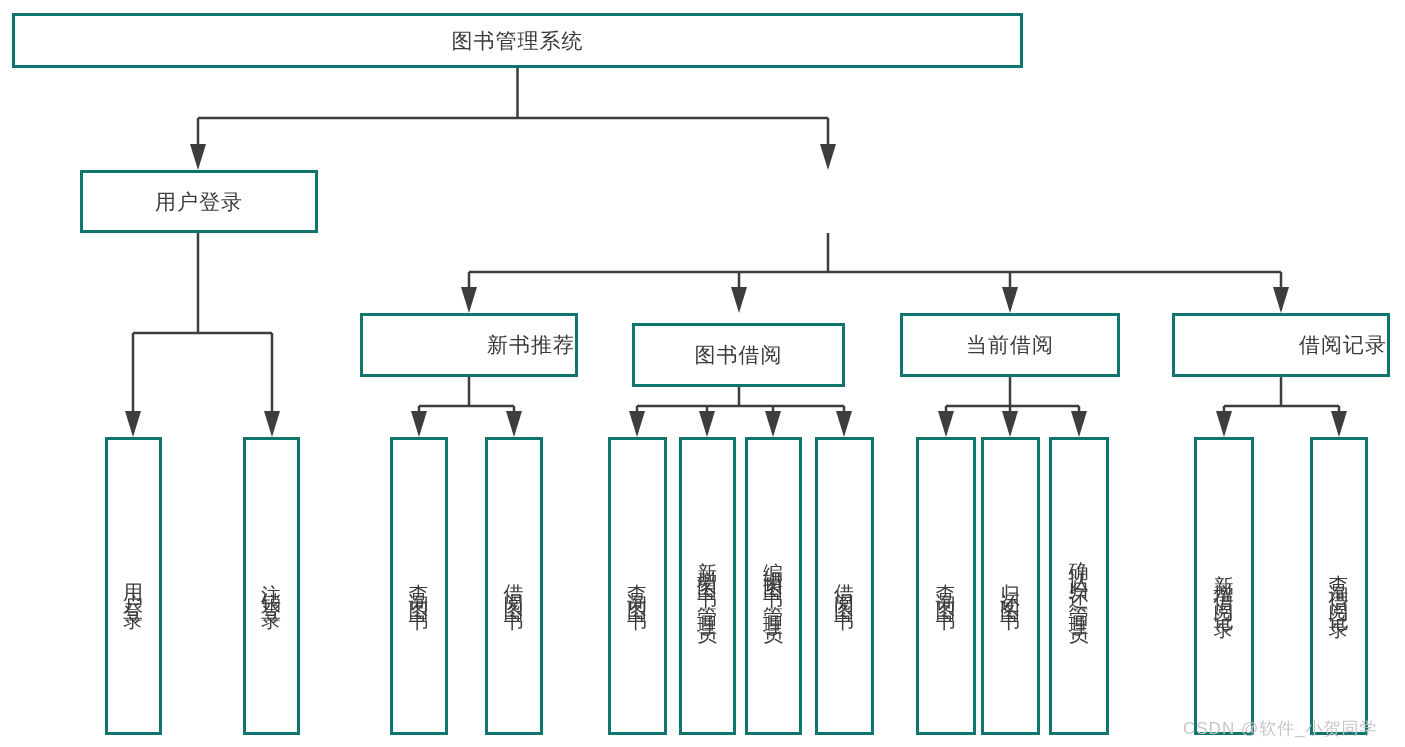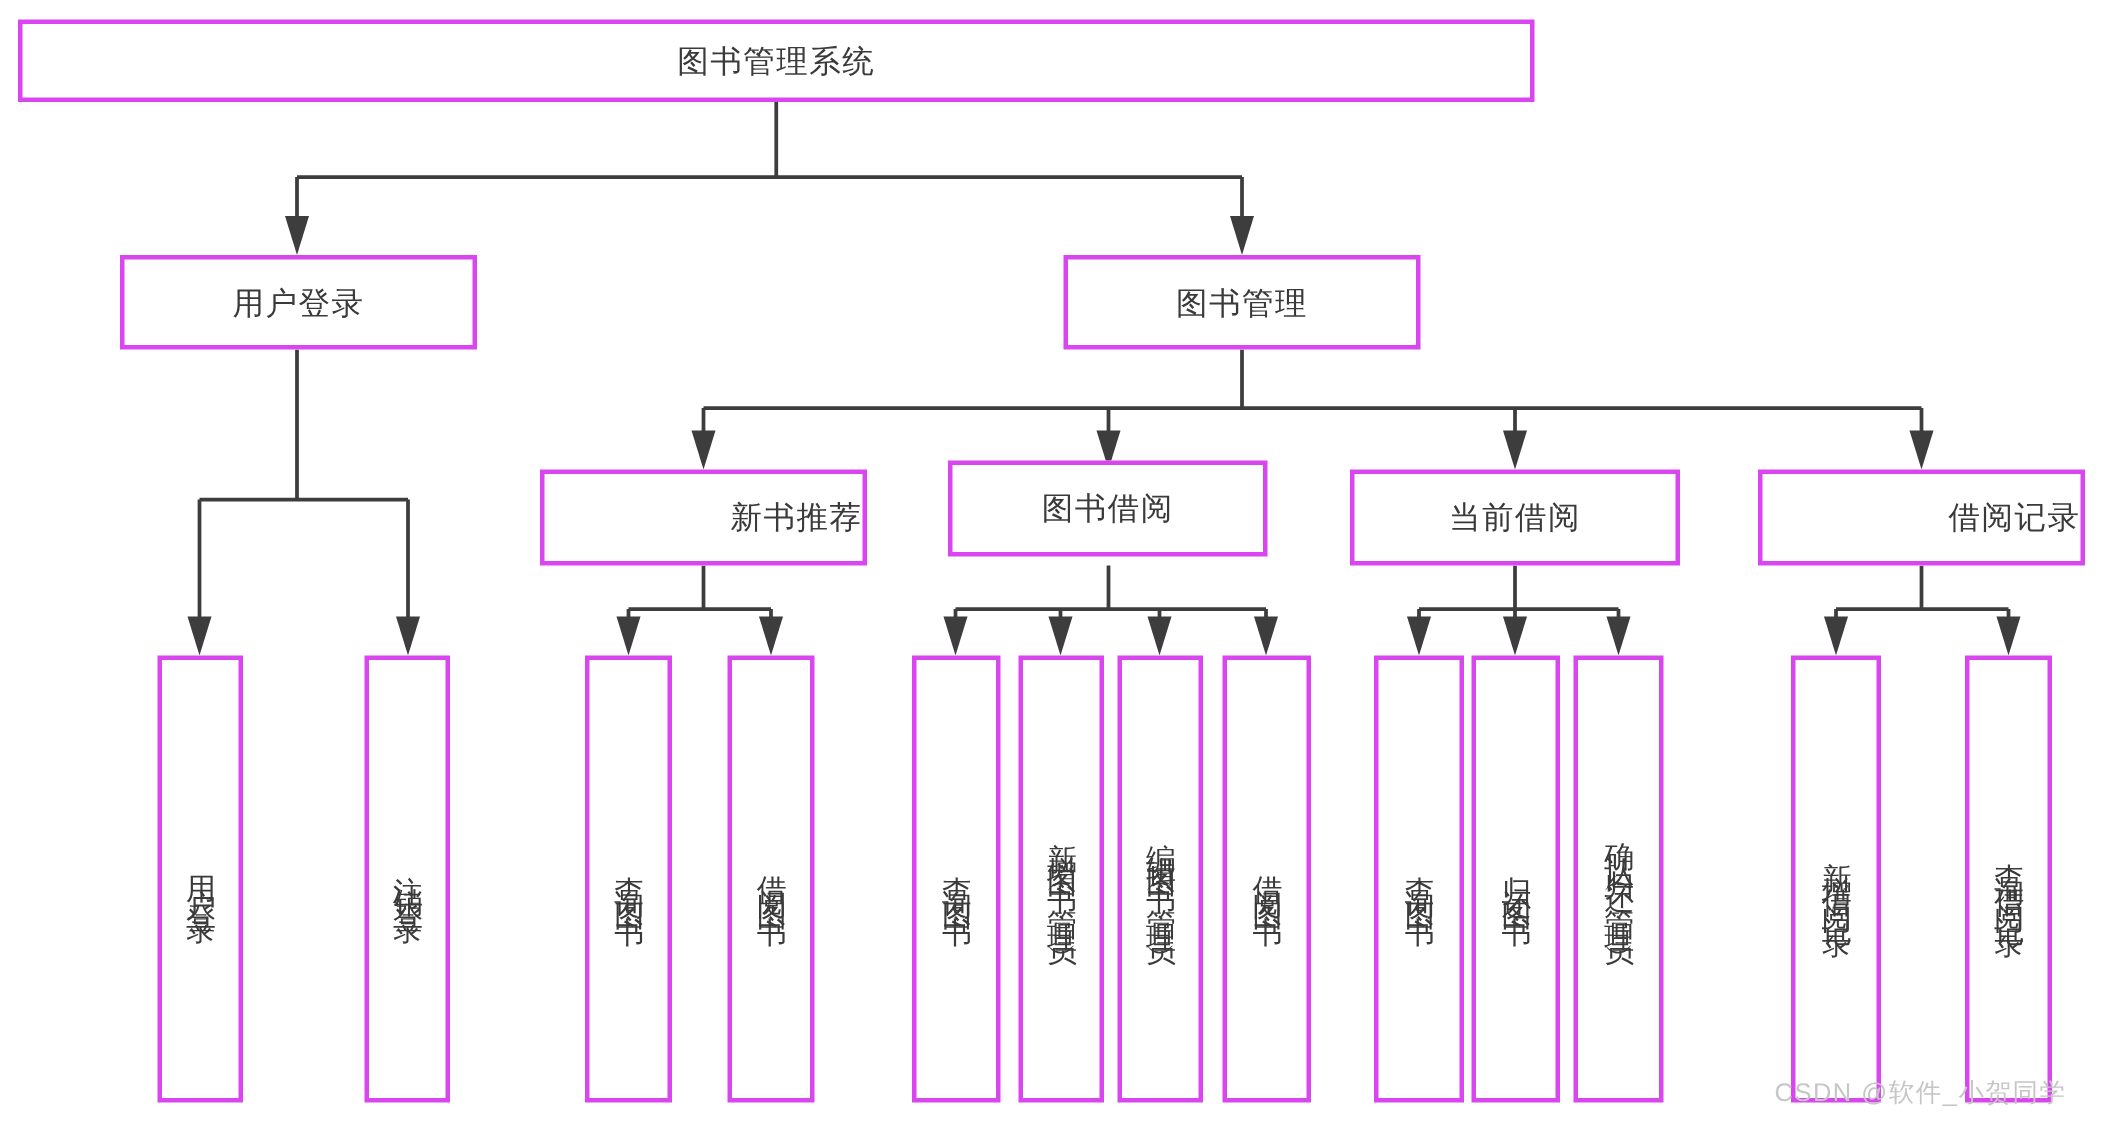--- a/index.html
+++ b/index.html
@@ -13,42 +13,42 @@
   }
   .connectors {
     position: absolute;
     left: 0; top: 0;
     width: 1405px; height: 747px;
     pointer-events: none;
   }
   .node {
     position: absolute;
     box-sizing: border-box;
-    border: 3px solid #d946ef;
+    border: 3px solid #0f766e;
     background: #ffffff;
     display: flex;
     align-items: center;
     justify-content: center;
     color: #3a3a3a;
   }
   .node.h { font-size: 21px; letter-spacing: 1px; }
   .node.v { font-size: 20px; }
   .node.v .vlabel {
     writing-mode: vertical-rl;
     text-orientation: mixed;
     letter-spacing: 9px;
     line-height: 1;
     white-space: nowrap;
   }
   
   .n-root           { left: 12px;   top: 13px;  width: 1011px; height: 55px; }
   .n-user-login     { left: 80px;   top: 170px; width: 238px;  height: 63px; }
   .n-book-mgmt      { left: 709px;  top: 170px; width: 238px;  height: 63px; }
   .n-newbook        { left: 360px;  top: 313px; width: 218px;  height: 64px; justify-content: flex-end; }
-  .n-bookborrow     { left: 632px;  top: 307px; width: 213px;  height: 64px; }
+  .n-bookborrow     { left: 632px;  top: 323px; width: 213px;  height: 64px; }
   .n-currentborrow  { left: 900px;  top: 313px; width: 220px;  height: 64px; }
   .n-borrowrecord   { left: 1172px; top: 313px; width: 218px;  height: 64px; justify-content: flex-end; }
   .leaf { top: 437px; height: 298px; }
   .l-g1a { left: 105px;  width: 57px; }
   .l-g1b { left: 243px;  width: 57px; }
   .l-g2a { left: 390px;  width: 58px; }
   .l-g2b { left: 485px;  width: 58px; }
   .l-g3a { left: 608px;  width: 59px; }
   .l-g3b { left: 679px;  width: 57px; }
   .l-g3c { left: 745px;  width: 57px; }
@@ -107,23 +107,20 @@
     </g>
   </svg>
 
   <div class="node h n-root">
     <span>图书管理系统</span>
   </div>
 
   <div class="node h n-user-login">
     <span>用户登录</span>
   </div>
-  <div class="node h n-book-mgmt">
-    <span>图书管理</span>
-  </div>
 
   <div class="node h n-newbook">
     <span>新书推荐</span>
   </div>
   <div class="node h n-bookborrow">
     <span>图书借阅</span>
   </div>
   <div class="node h n-currentborrow">
     <span>当前借阅</span>
   </div>

